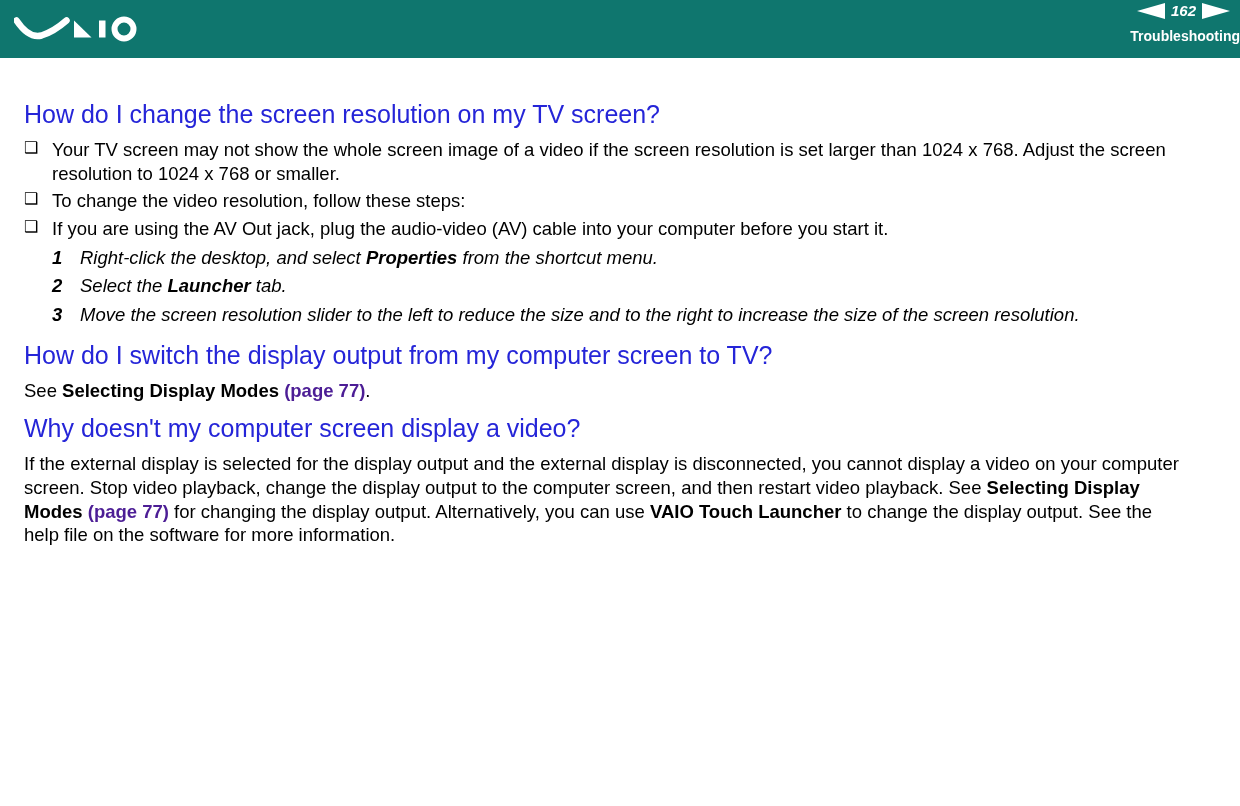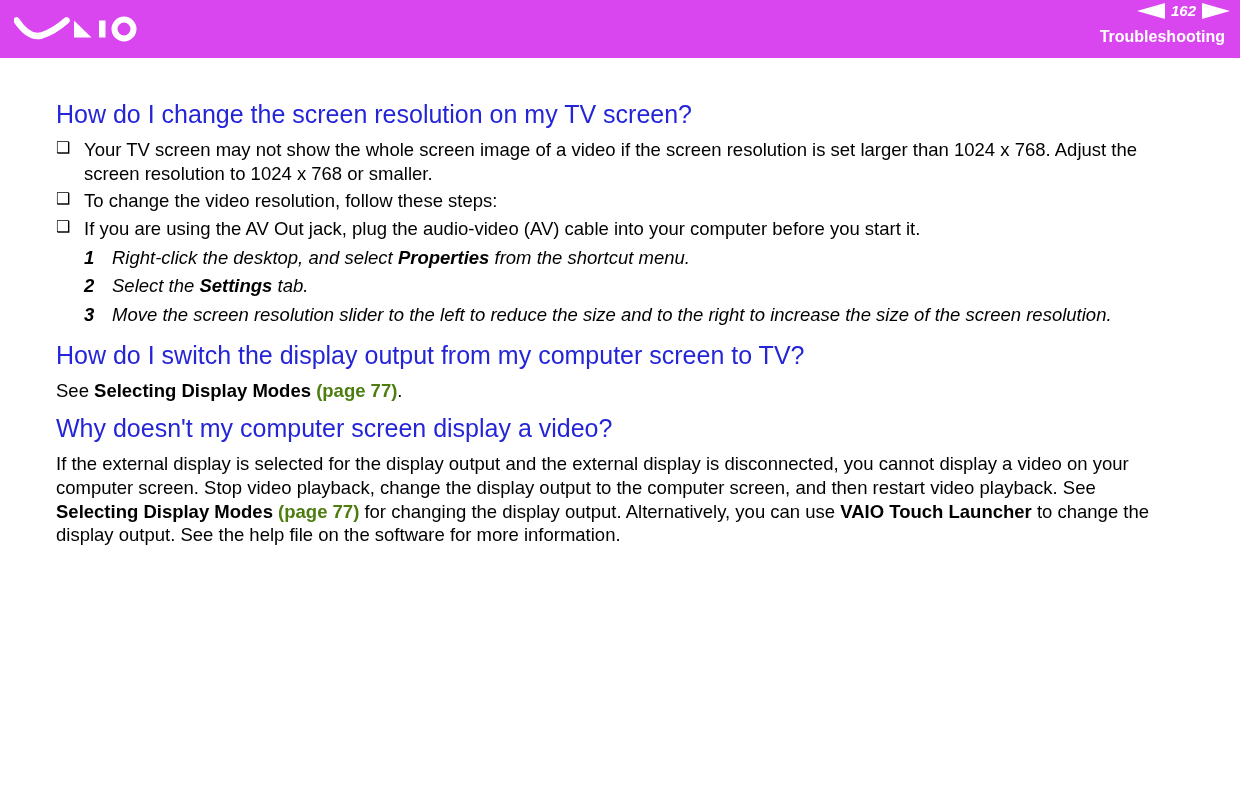--- a/index.html
+++ b/index.html
@@ -4,21 +4,21 @@
 <style>
   * { margin: 0; padding: 0; box-sizing: border-box; }
   body {
     font-family: Arial, Helvetica, sans-serif;
     width: 1240px;
     height: 806px;
     background: #fff;
     overflow: hidden;
   }
   .header {
-    background: #d946ef;
+    background: #0f766e;
     color: #fff;
     height: 58px;
     position: relative;
     display: flex;
     align-items: center;
   }
   .logo {
     margin-left: 14px;
     height: 30px;
     width: 140px;
@@ -41,27 +41,27 @@
   .arrow-right { border-left: 28px solid #fff; }
   .page-num {
     font-size: 15px;
     font-style: italic;
     font-weight: bold;
     color: #fff;
     margin: 0 2px;
   }
   .section-title {
     position: absolute;
-    right: 15px;
+    right: 0;
     top: 28px;
-    font-size: 16px;
+    font-size: 14px;
     font-weight: bold;
   }
   .content {
-    padding: 40px 60px 20px 56px;
+    padding: 40px 60px 20px 24px;
     font-size: 18.5px;
     line-height: 1.28;
     color: #000;
   }
   .q {
     color: #2525d8;
     font-size: 25px;
     font-weight: normal;
     margin-bottom: 8px;
   }
@@ -96,21 +96,21 @@
   }
   ol.steps > li::before {
     content: counter(step);
     position: absolute;
     left: 0;
     top: 0;
     font-weight: bold;
   }
   .para { margin: 4px 0 10px 0; }
   .b { font-weight: bold; }
-  .link { color: #4d7c0f; font-weight: bold; }
+  .link { color: #4c1d95; font-weight: bold; }
 </style>
 </head>
 <body>
 
 <div class="header">
   <svg class="logo" viewBox="0 0 280 50" fill="#fff">
     <path d="M5 8 Q 30 45 55 38 Q 80 30 105 8" stroke="#fff" stroke-width="13" fill="none" stroke-linecap="round"></path>
     <path d="M120 8 L155 42 L120 42 Z" fill="#fff"></path>
     <rect x="170" y="8" width="13" height="34" fill="#fff"></rect>
     <circle cx="220" cy="25" r="19" stroke="#fff" stroke-width="12" fill="none"></circle>
@@ -126,21 +126,21 @@
 <div class="content">
 
   <h2 class="q">How do I change the screen resolution on my TV screen?</h2>
   <ul class="bullets">
     <li>Your TV screen may not show the whole screen image of a video if the screen resolution is set larger than 1024 x 768. Adjust the screen resolution to 1024 x 768 or smaller.</li>
     <li>To change the video resolution, follow these steps:</li>
     <li>If you are using the AV Out jack, plug the audio-video (AV) cable into your computer before you start it.</li>
   </ul>
   <ol class="steps">
     <li><span>Right-click the desktop, and select </span><span class="b">Properties</span><span> from the shortcut menu.</span></li>
-    <li><span>Select the </span><span class="b">Settings</span><span> tab.</span></li>
+    <li><span>Select the </span><span class="b">Launcher</span><span> tab.</span></li>
     <li>Move the screen resolution slider to the left to reduce the size and to the right to increase the size of the screen resolution.</li>
   </ol>
 
   <h2 class="q">How do I switch the display output from my computer screen to TV?</h2>
   <p class="para"><span>See </span><span class="b">Selecting Display Modes </span><span class="link">(page 77)</span><span>.</span></p>
 
   <h2 class="q">Why doesn't my computer screen display a video?</h2>
   <p class="para"><span>If the external display is selected for the display output and the external display is disconnected, you cannot display a video on your computer screen. Stop video playback, change the display output to the computer screen, and then restart video playback. See </span><span class="b">Selecting Display Modes </span><span class="link">(page 77)</span><span> for changing the display output. Alternatively, you can use </span><span class="b">VAIO Touch Launcher</span><span> to change the display output. See the help file on the software for more information.</span></p>
 
 

